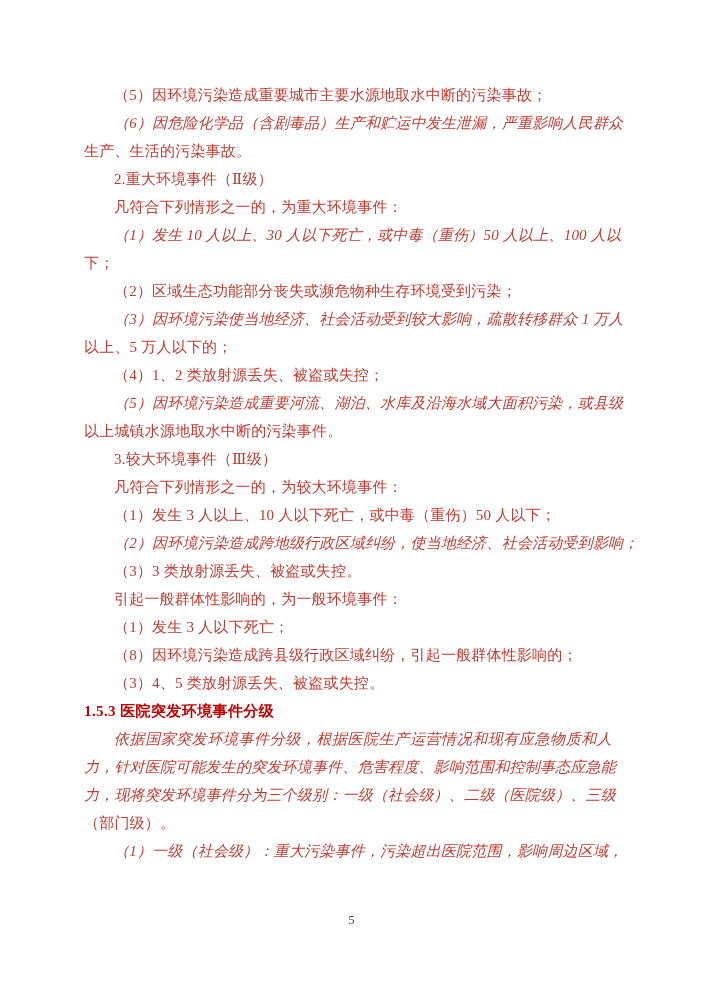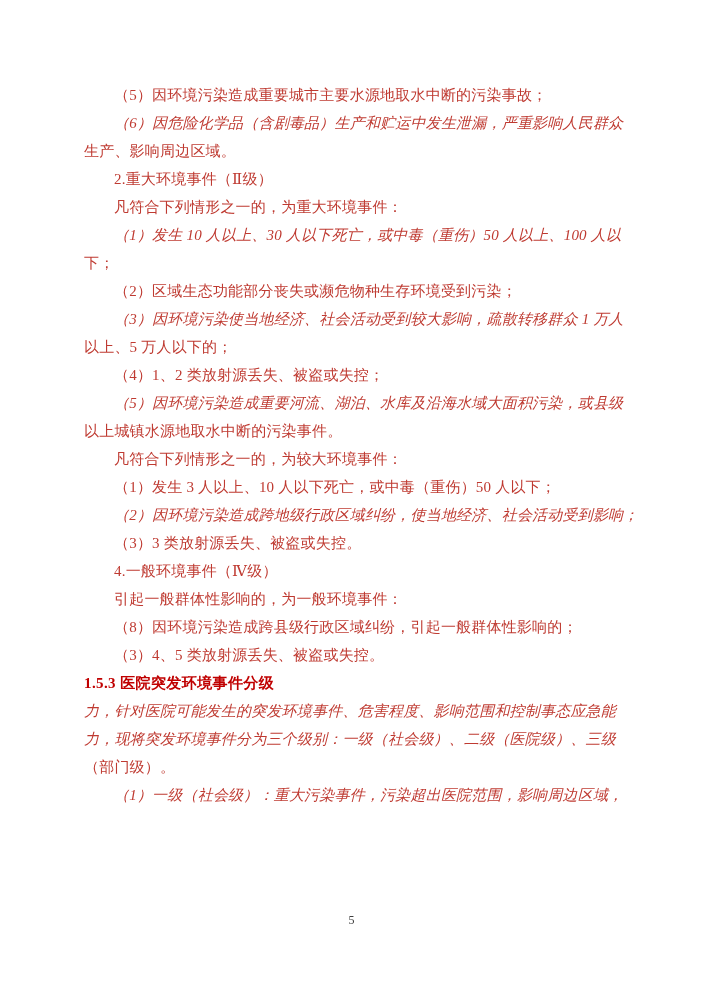--- a/index.html
+++ b/index.html
@@ -54,39 +54,41 @@
     color: var(--footer-text, #3d3d3d);
   }
 </style>
 </head>
 <body>
 
 <div class="page">
   <div class="content">
     <div class="ln indent">（5）因环境污染造成重要城市主要水源地取水中断的污染事故；</div>
     <div class="ln indent stretch">（6）因危险化学品（含剧毒品）生产和贮运中发生泄漏，严重影响人民群众</div>
-    <div class="ln">生产、影响周边区域。</div>
+    <div class="ln">生产、生活的污染事故。</div>
     <div class="ln indent">2.重大环境事件（Ⅱ级）</div>
     <div class="ln indent">凡符合下列情形之一的，为重大环境事件：</div>
     <div class="ln indent stretch">（1）发生 10 人以上、30 人以下死亡，或中毒（重伤）50 人以上、100 人以</div>
     <div class="ln">下；</div>
     <div class="ln indent">（2）区域生态功能部分丧失或濒危物种生存环境受到污染；</div>
     <div class="ln indent stretch">（3）因环境污染使当地经济、社会活动受到较大影响，疏散转移群众 1 万人</div>
     <div class="ln">以上、5 万人以下的；</div>
     <div class="ln indent">（4）1、2 类放射源丢失、被盗或失控；</div>
     <div class="ln indent stretch">（5）因环境污染造成重要河流、湖泊、水库及沿海水域大面积污染，或县级</div>
     <div class="ln">以上城镇水源地取水中断的污染事件。</div>
+    <div class="ln indent">3.较大环境事件（Ⅲ级）</div>
     <div class="ln indent">凡符合下列情形之一的，为较大环境事件：</div>
     <div class="ln indent">（1）发生 3 人以上、10 人以下死亡，或中毒（重伤）50 人以下；</div>
     <div class="ln indent stretch">（2）因环境污染造成跨地级行政区域纠纷，使当地经济、社会活动受到影响；</div>
     <div class="ln indent">（3）3 类放射源丢失、被盗或失控。</div>
-    <div class="ln indent">4.一般环境事件（Ⅳ级）</div>
     <div class="ln indent">引起一般群体性影响的，为一般环境事件：</div>
+    <div class="ln indent">（1）发生 3 人以下死亡；</div>
     <div class="ln indent">（8）因环境污染造成跨县级行政区域纠纷，引起一般群体性影响的；</div>
     <div class="ln indent">（3）4、5 类放射源丢失、被盗或失控。</div>
     <div class="ln heading">1.5.3 医院突发环境事件分级</div>
+    <div class="ln indent stretch">依据国家突发环境事件分级，根据医院生产运营情况和现有应急物质和人</div>
     <div class="ln stretch">力，针对医院可能发生的突发环境事件、危害程度、影响范围和控制事态应急能</div>
     <div class="ln stretch">力，现将突发环境事件分为三个级别：一级（社会级）、二级（医院级）、三级</div>
     <div class="ln">（部门级）。</div>
     <div class="ln indent stretch">（1）一级（社会级）：重大污染事件，污染超出医院范围，影响周边区域，</div>
   </div>
   <div class="footer">5</div>
 </div>
 
 </body></html>

